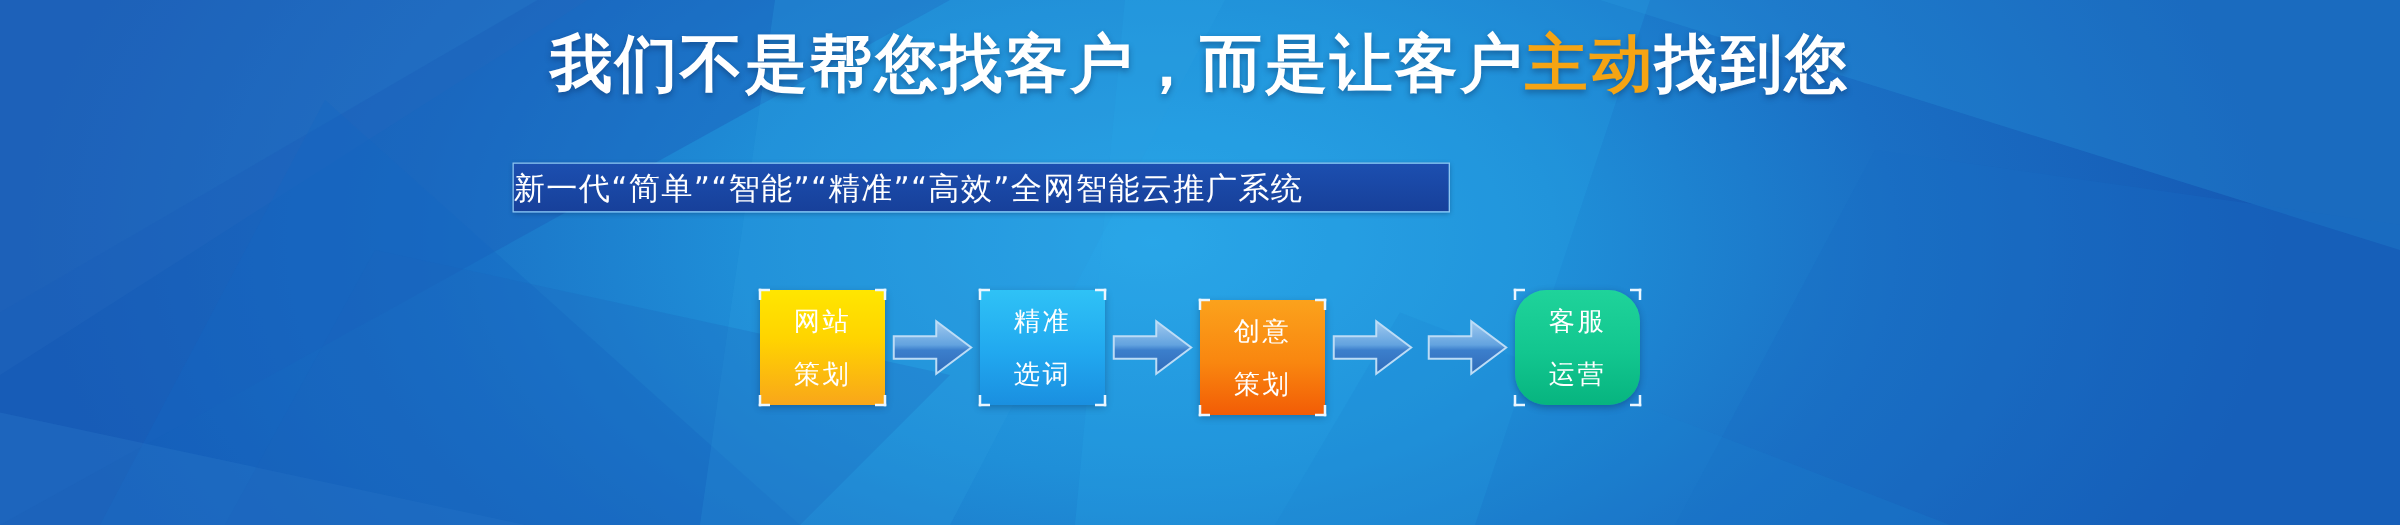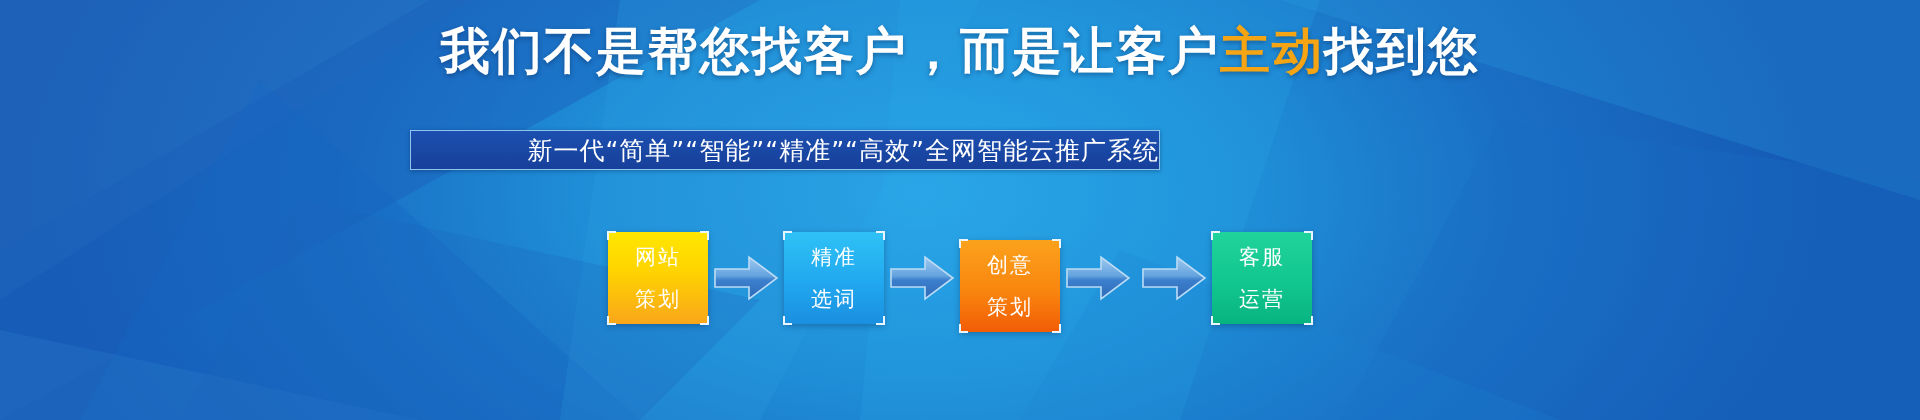--- a/index.html
+++ b/index.html
@@ -23,21 +23,21 @@
     letter-spacing:2px;white-space:nowrap;
     text-shadow:0 2px 5px rgba(4,28,70,.40);
   }
   #headline .hl{color:#f5a413;}
   
   #subbar{
     position:absolute;left:410px;top:130px;width:750px;height:40px;
     background:linear-gradient(180deg,#1c4fb0 0%,#17409a 100%);
     border:1px solid #8fc4ef;
     box-sizing:border-box;
-    display:flex;align-items:center;justify-content:flex-end;
+    display:flex;align-items:center;justify-content:flex-start;
     box-shadow:0 1px 4px rgba(3,22,60,.35);
   }
   #subbar span{
     color:#ffffff;font-size:25px;letter-spacing:1px;white-space:nowrap;
     font-family:"DejaVu Sans","Liberation Sans",sans-serif;
   }
   
   #flow{
     position:absolute;left:0;top:228px;width:1920px;height:100px;
     display:flex;align-items:center;justify-content:center;
@@ -54,21 +54,21 @@
   .step .c{position:absolute;width:7px;height:7px;border:0;background:transparent;}
   .step .c.tl{left:-1px;top:-1px;border-left:2px solid #eaf6ff;border-top:2px solid #eaf6ff;}
   .step .c.tr{right:-1px;top:-1px;border-right:2px solid #eaf6ff;border-top:2px solid #eaf6ff;}
   .step .c.bl{left:-1px;bottom:-1px;border-left:2px solid #eaf6ff;border-bottom:2px solid #eaf6ff;}
   .step .c.br{right:-1px;bottom:-1px;border-right:2px solid #eaf6ff;border-bottom:2px solid #eaf6ff;}
 
   .s1{background:linear-gradient(180deg,#ffe600 0%,#ffd400 42%,#f9a61a 100%);}
   .s2{background:linear-gradient(180deg,#2fc2f6 0%,#21a8ef 55%,#1a8fe0 100%);}
   .s3{background:linear-gradient(180deg,#fba21c 0%,#f9860f 55%,#f25c06 100%);margin-top:16px;}
   .s4{background:linear-gradient(180deg,#37d81f 0%,#1ec90c 55%,#12b806 100%);}
-  .s5{background:linear-gradient(180deg,#1fd39a 0%,#12c68f 55%,#07b47f 100%);}
+  .s5{background:linear-gradient(180deg,#1fd39a 0%,#12c68f 55%,#07b47f 100%);border-radius:25px;}
 
   .arrow{width:76px;height:92px;display:flex;align-items:center;justify-content:center;}
   .arrow svg{display:block;}
 </style>
 </head>
 <body>
 
 <div id="banner">
 
   <svg class="facets" viewBox="0 0 1920 420" preserveAspectRatio="none">

